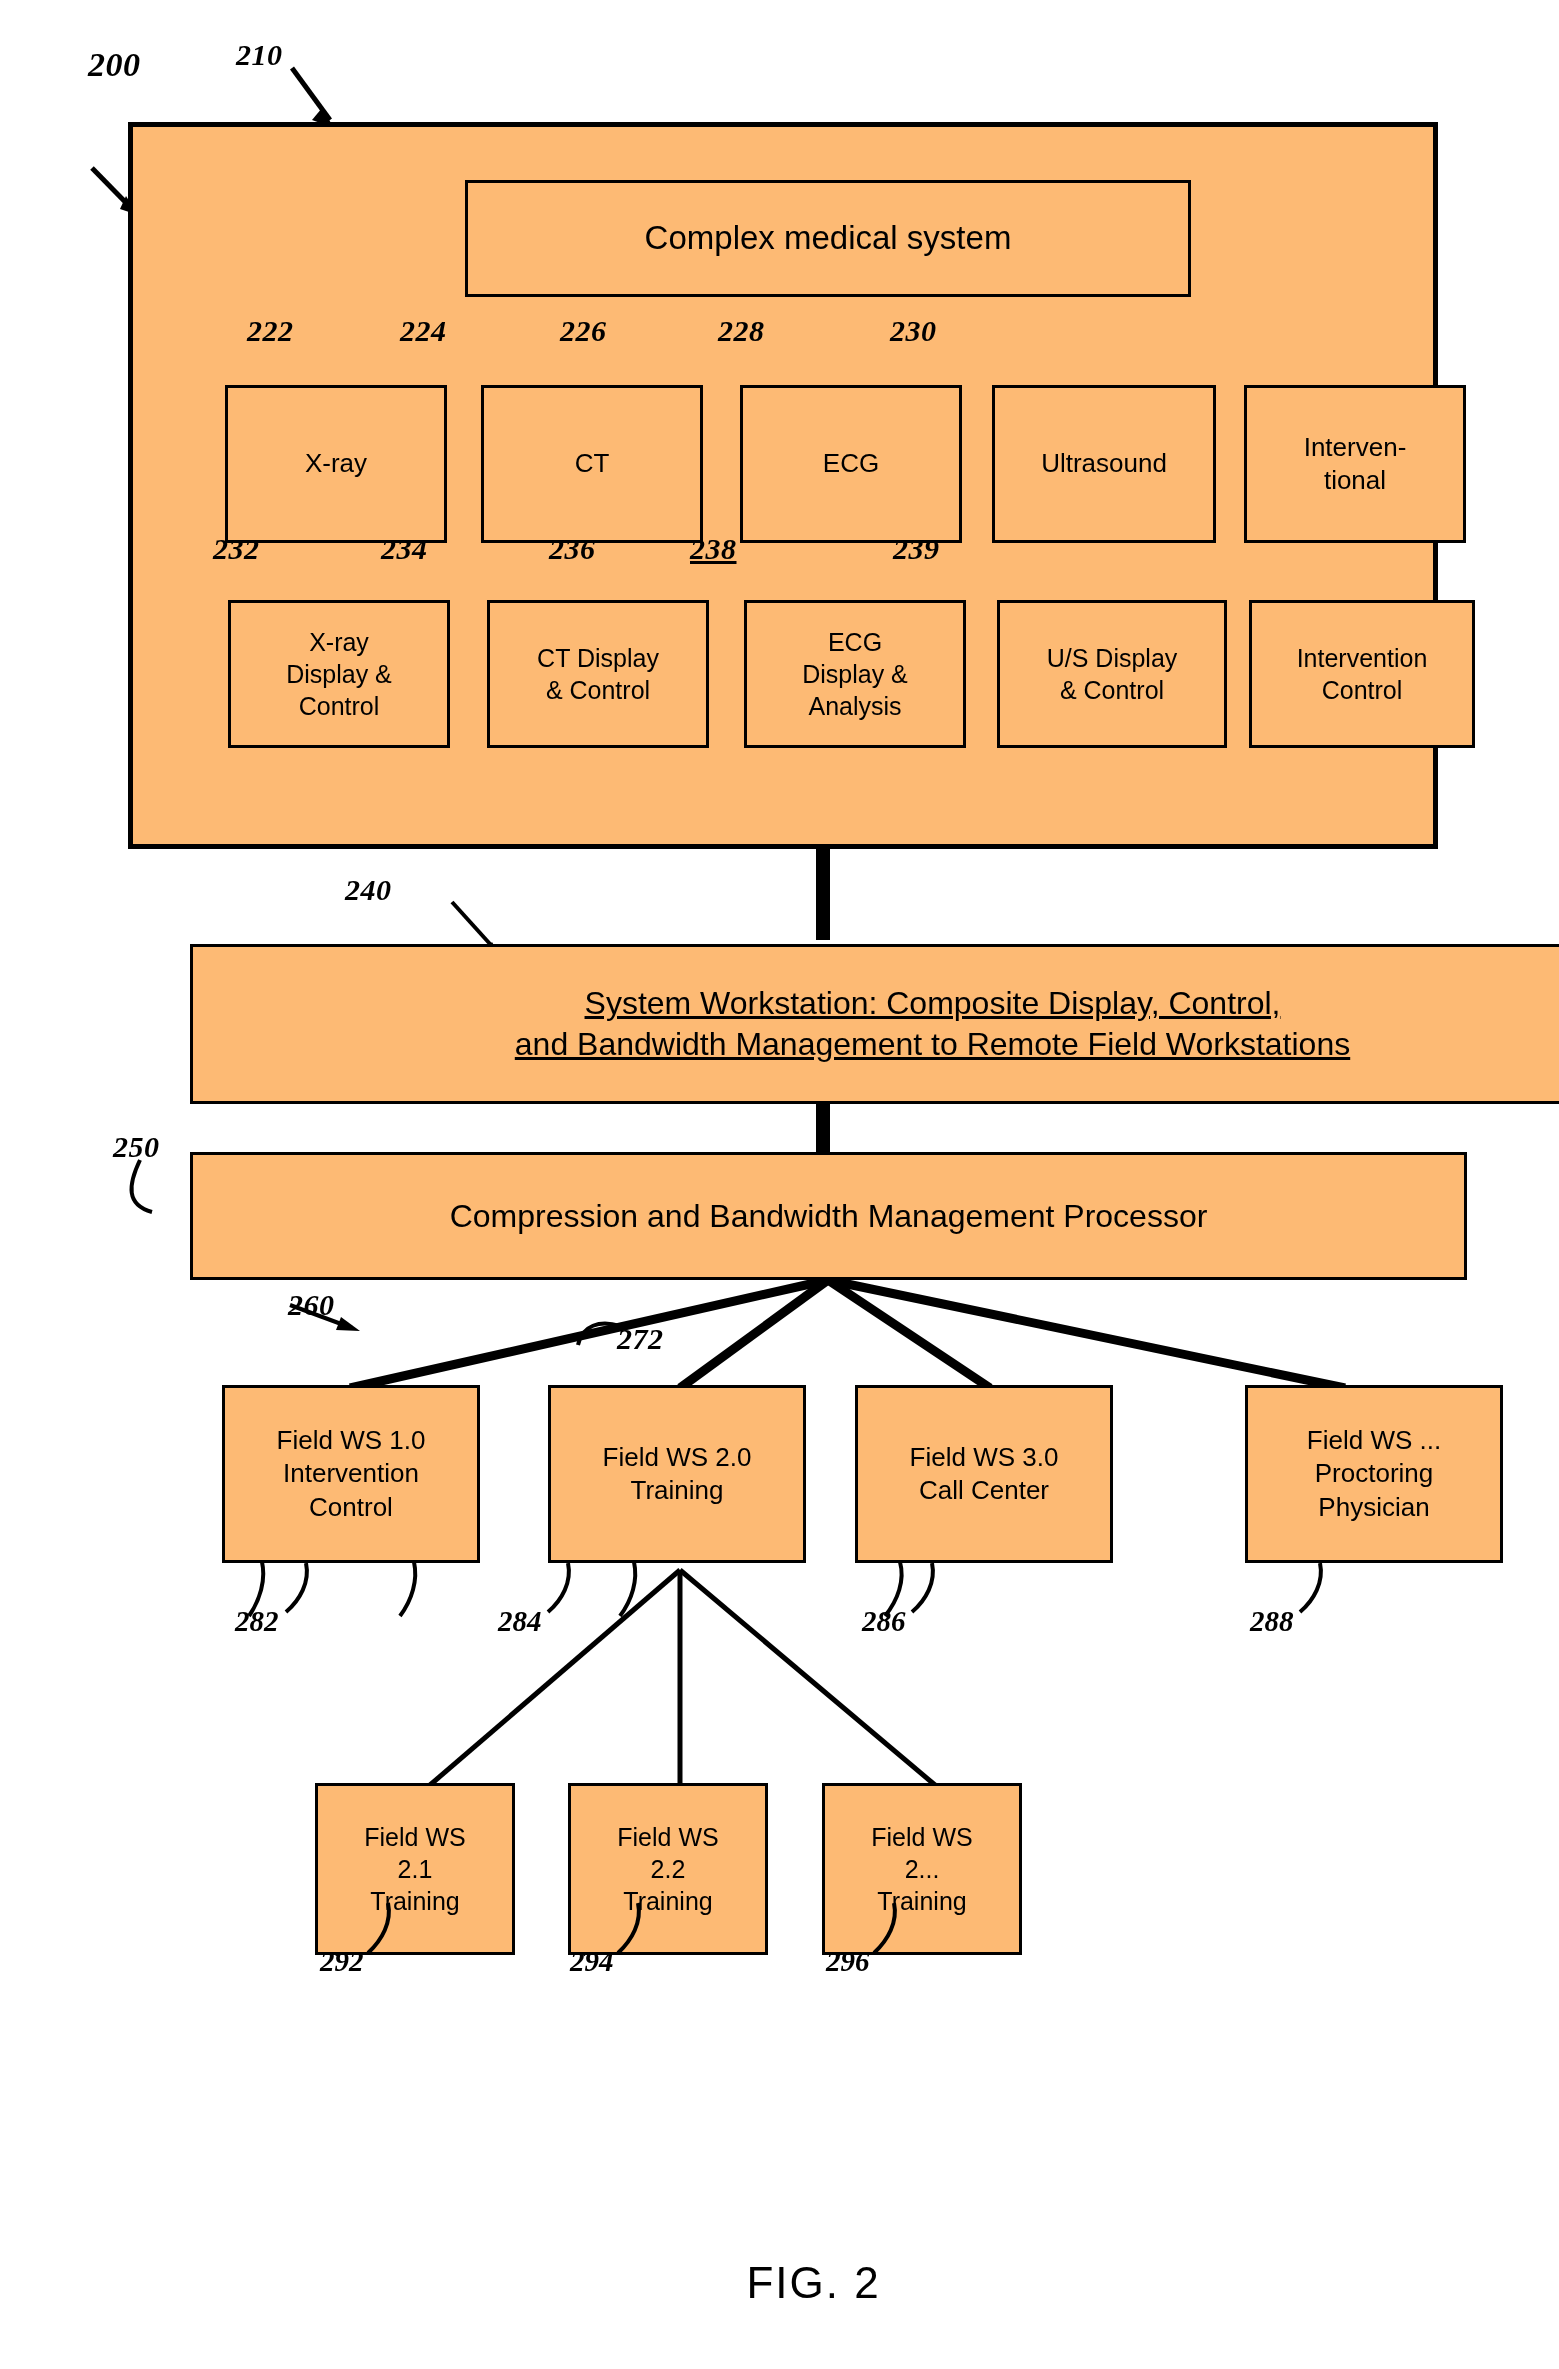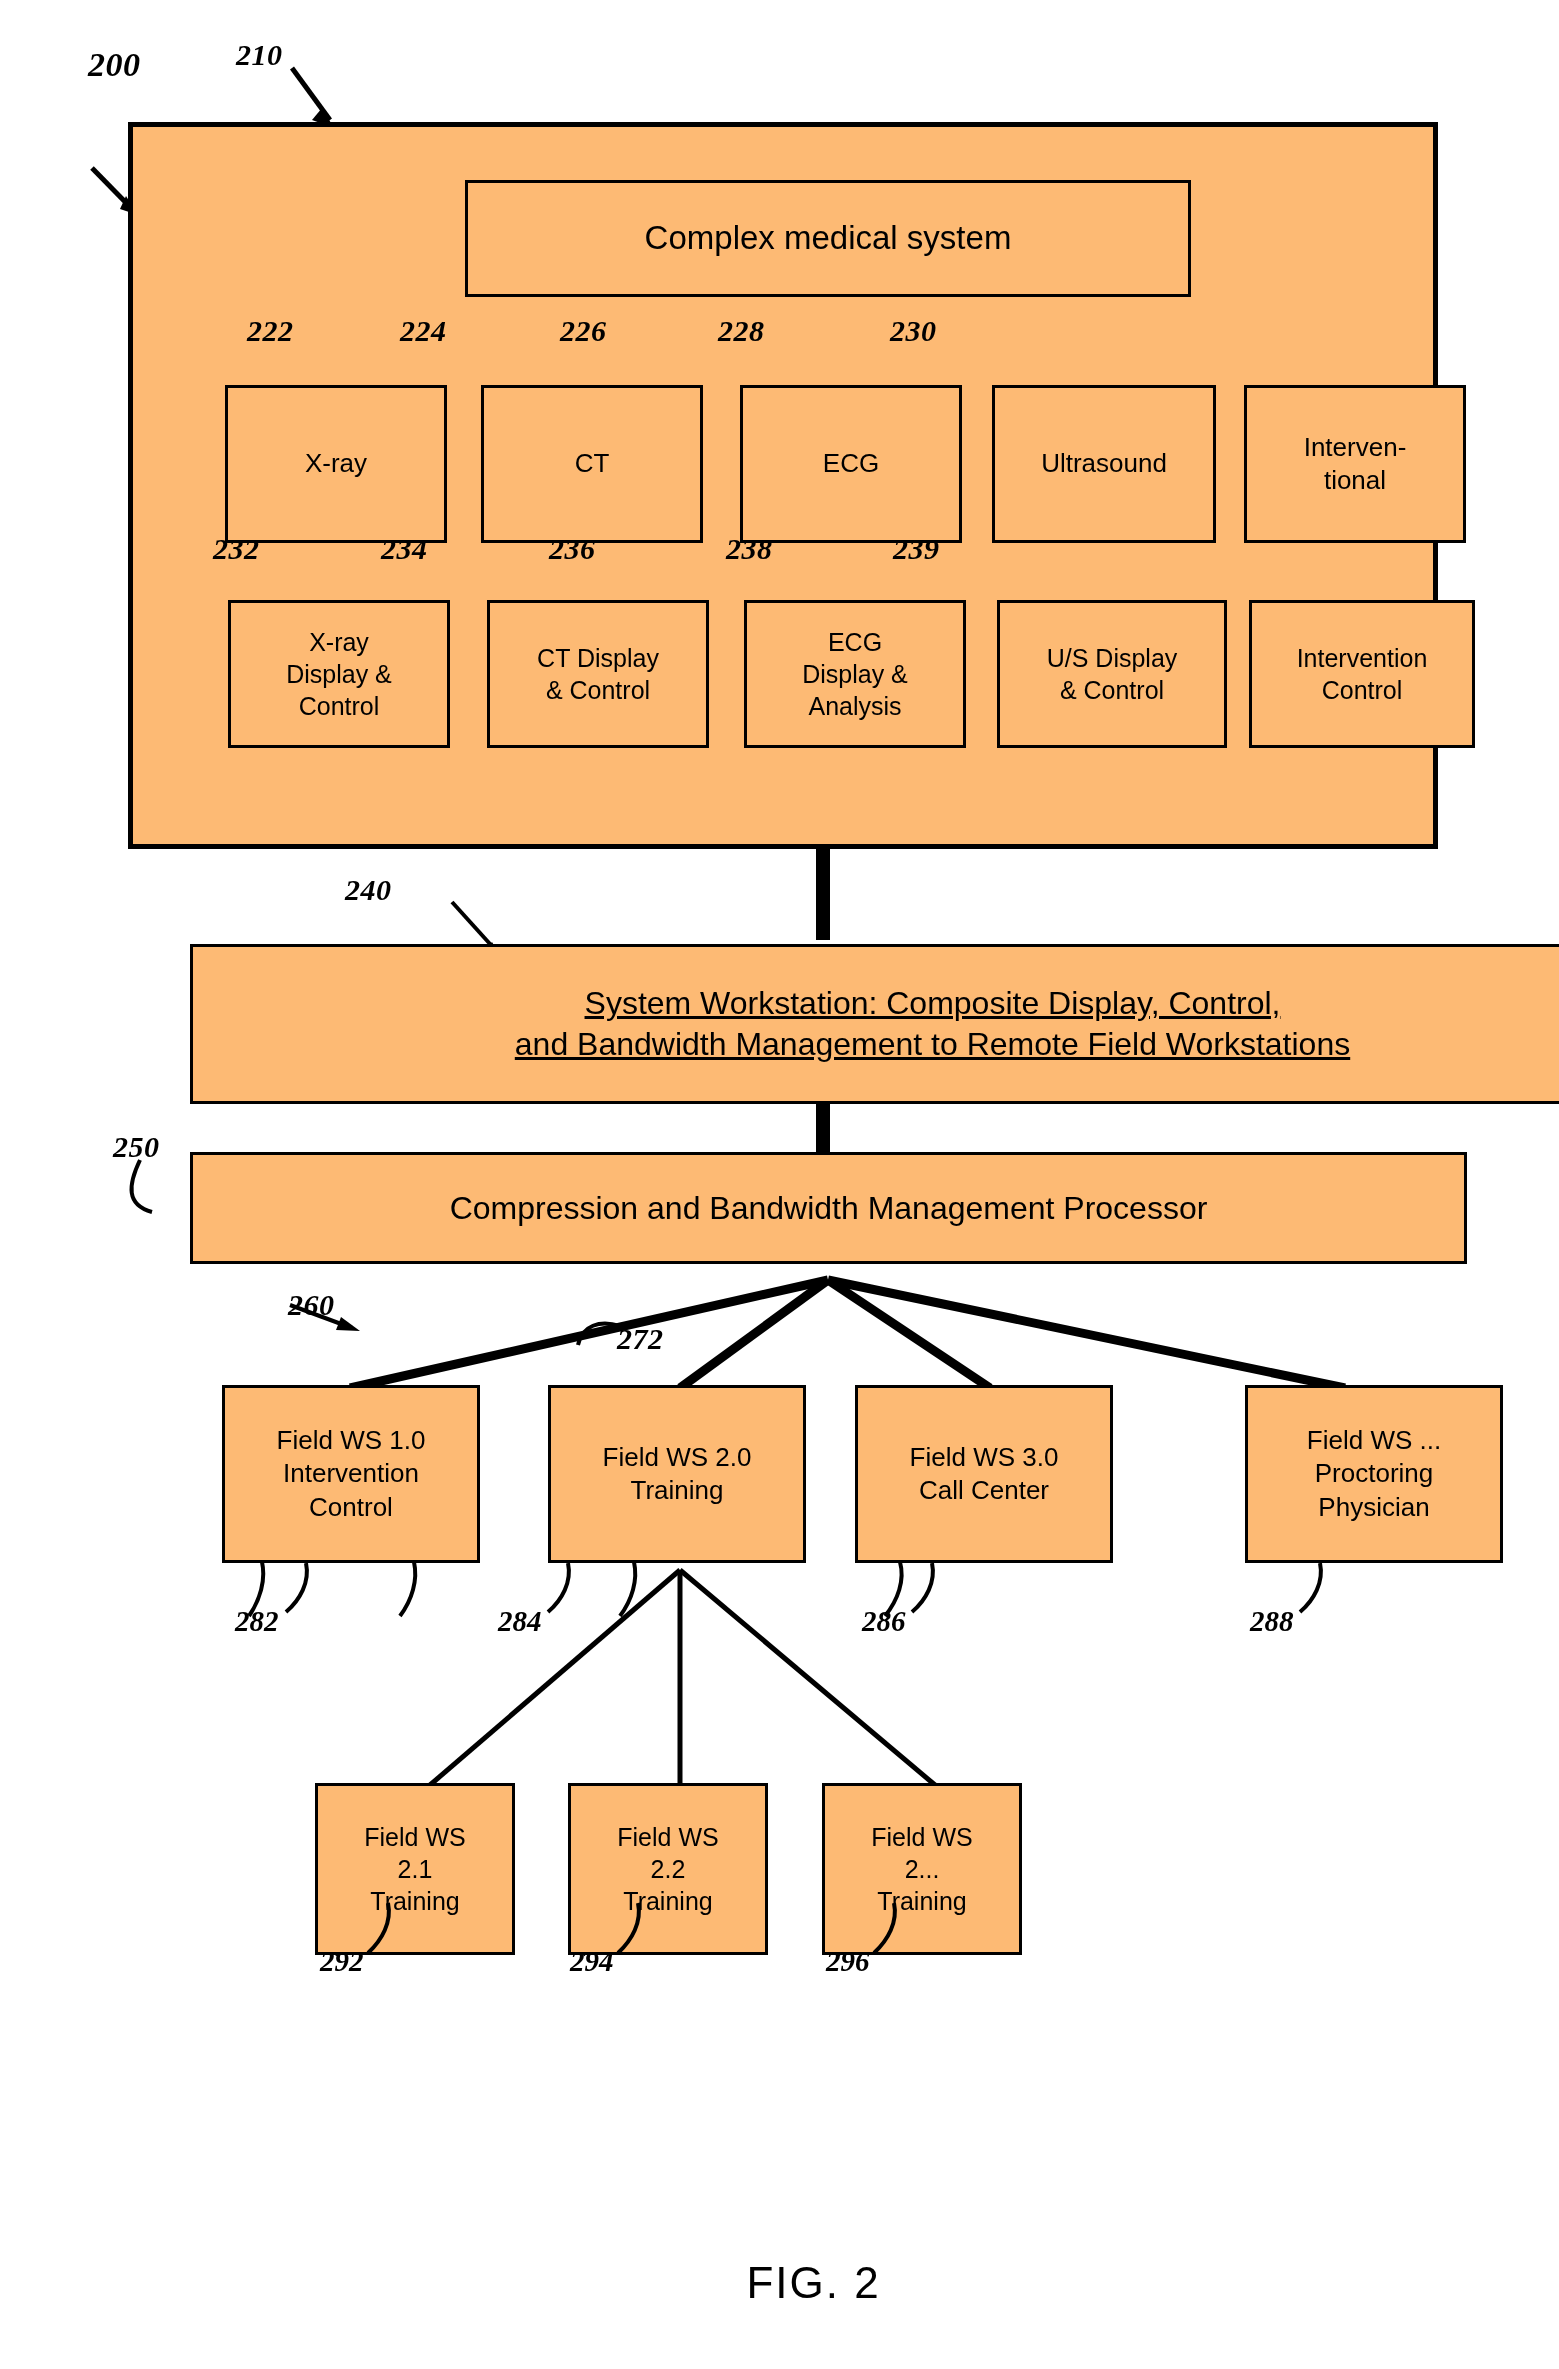--- a/index.html
+++ b/index.html
@@ -210,21 +210,21 @@
     <span class="txt">U/S Display<br>&amp; Control</span>
   </div>
   <div class="box display-box" style="left:1249px; top:600px; width:226px; height:148px;">
     <span class="txt">Intervention<br>Control</span>
   </div>
 
   <div class="box wide-box" style="left:190px; top:944px; width:1485px; height:160px;text-decoration:underline;">
     <span class="txt">System Workstation: Composite Display, Control,<br>and Bandwidth Management to Remote Field Workstations</span>
   </div>
 
-  <div class="box wide-box" style="left:190px; top:1152px; width:1277px; height:112px;">
+  <div class="box wide-box" style="left:190px; top:1152px; width:1277px; height:128px;">
     <span class="txt">Compression and Bandwidth Management Processor</span>
   </div>
 
   <div class="box fws-box" style="left:222px; top:1385px; width:258px; height:178px;">
     <span class="txt">Field WS 1.0<br>Intervention<br>Control</span>
   </div>
   <div class="box fws-box" style="left:548px; top:1385px; width:258px; height:178px;">
     <span class="txt">Field WS 2.0<br>Training</span>
   </div>
   <div class="box fws-box" style="left:855px; top:1385px; width:258px; height:178px;">
@@ -249,21 +249,21 @@
 
   <div class="ref" style="left:247px; top:314px;">222</div>
   <div class="ref" style="left:400px; top:314px;">224</div>
   <div class="ref" style="left:560px; top:314px;">226</div>
   <div class="ref" style="left:718px; top:314px;">228</div>
   <div class="ref" style="left:890px; top:314px;">230</div>
 
   <div class="ref" style="left:213px; top:532px;">232</div>
   <div class="ref" style="left:381px; top:532px;">234</div>
   <div class="ref" style="left:549px; top:532px;">236</div>
-  <div class="ref" style="left:726px; top:532px;">238</div>
+  <div class="ref" style="left:690px; top:532px;text-decoration:underline;">238</div>
   <div class="ref" style="left:893px; top:532px;">239</div>
 
   <div class="ref" style="left:345px; top:873px;">240</div>
   <div class="ref" style="left:113px; top:1130px;">250</div>
   <div class="ref" style="left:288px; top:1288px;">260</div>
   <div class="ref" style="left:617px; top:1322px;">272</div>
 
   <div class="ref-plain" style="left:235px; top:1605px;">282</div>
   <div class="ref-plain" style="left:498px; top:1605px;">284</div>
   <div class="ref-plain" style="left:862px; top:1605px;">286</div>

